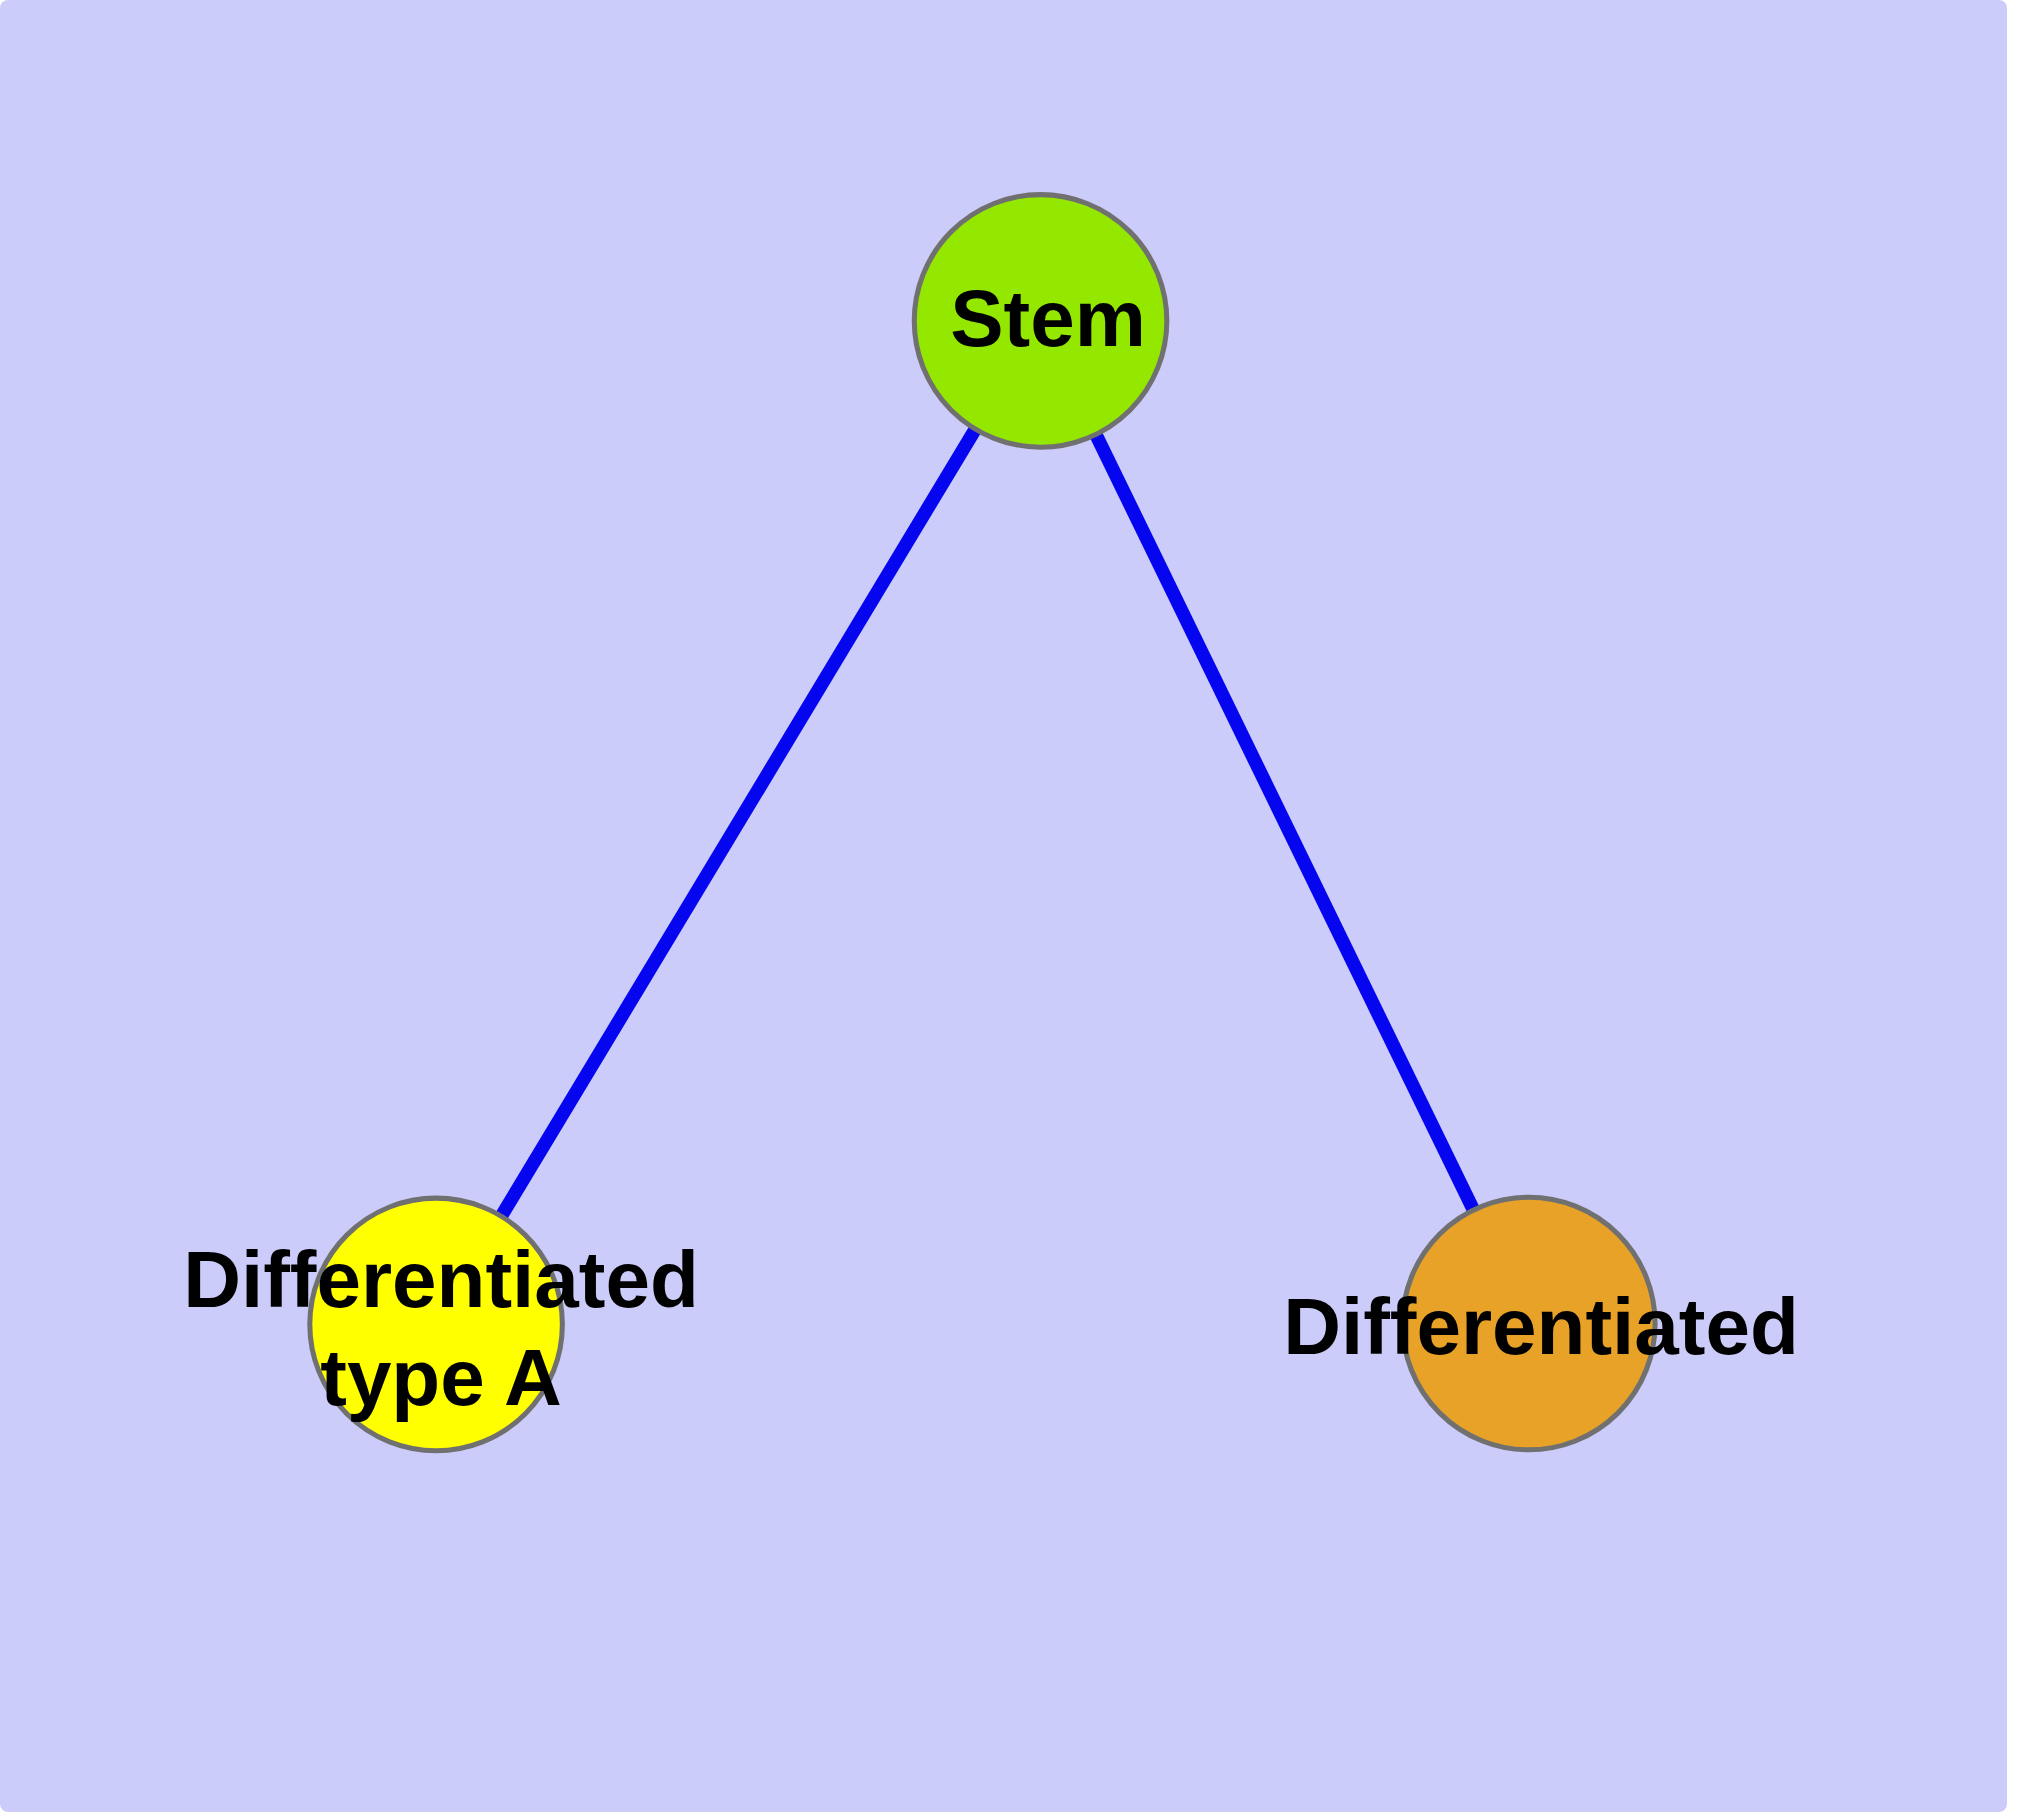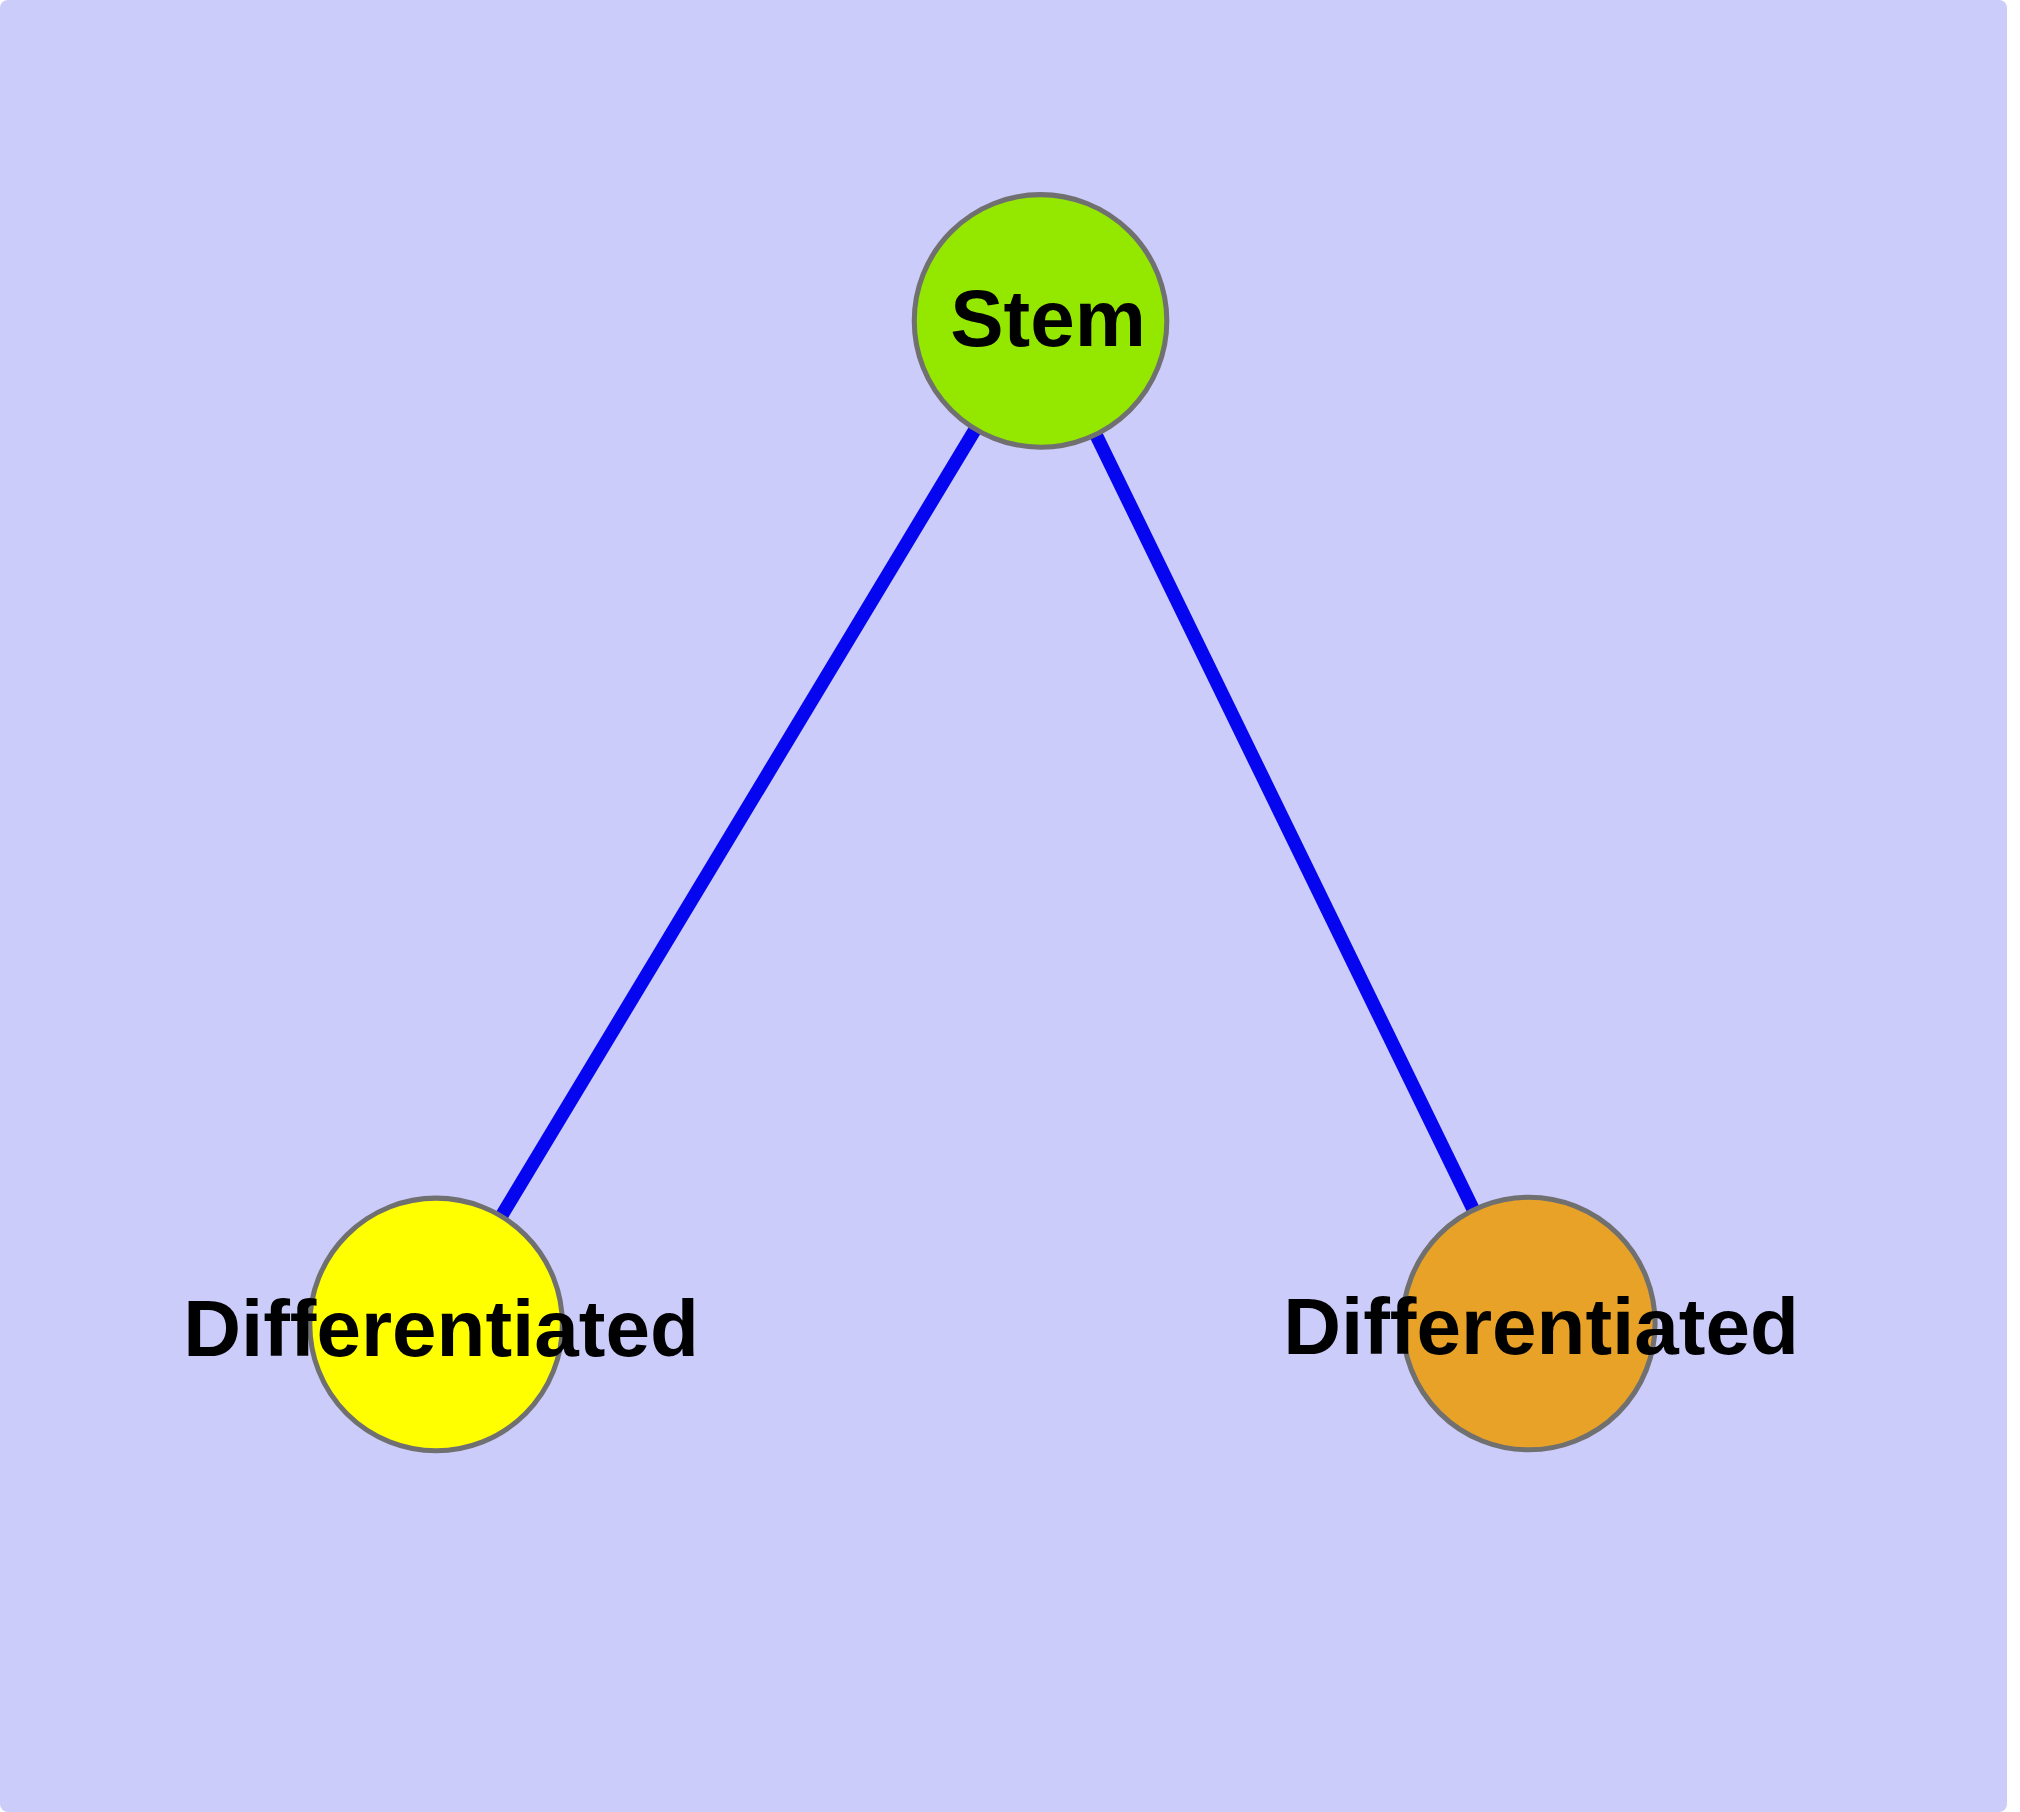--- a/index.html
+++ b/index.html
@@ -61,20 +61,21 @@
     <circle class="node-circle" cx="518" cy="1566" r="150" fill="#ffff00" stroke="#707070"></circle>
     <circle class="node-circle" cx="1816" cy="1565" r="150" fill="#e8a227" stroke="#707070"></circle>
   </svg>
 
   <div class="node-label label-stem">
     <span class="line">Stem</span>
   </div>
 
   <div class="node-label label-type-a">
     <span class="line">Differentiated</span>
+    <span class="line">type A</span>
   </div>
 
   <div class="node-label label-type-b">
     <span class="line">Differentiated</span>
   </div>
 
 </div>
 
 
 </body></html>

